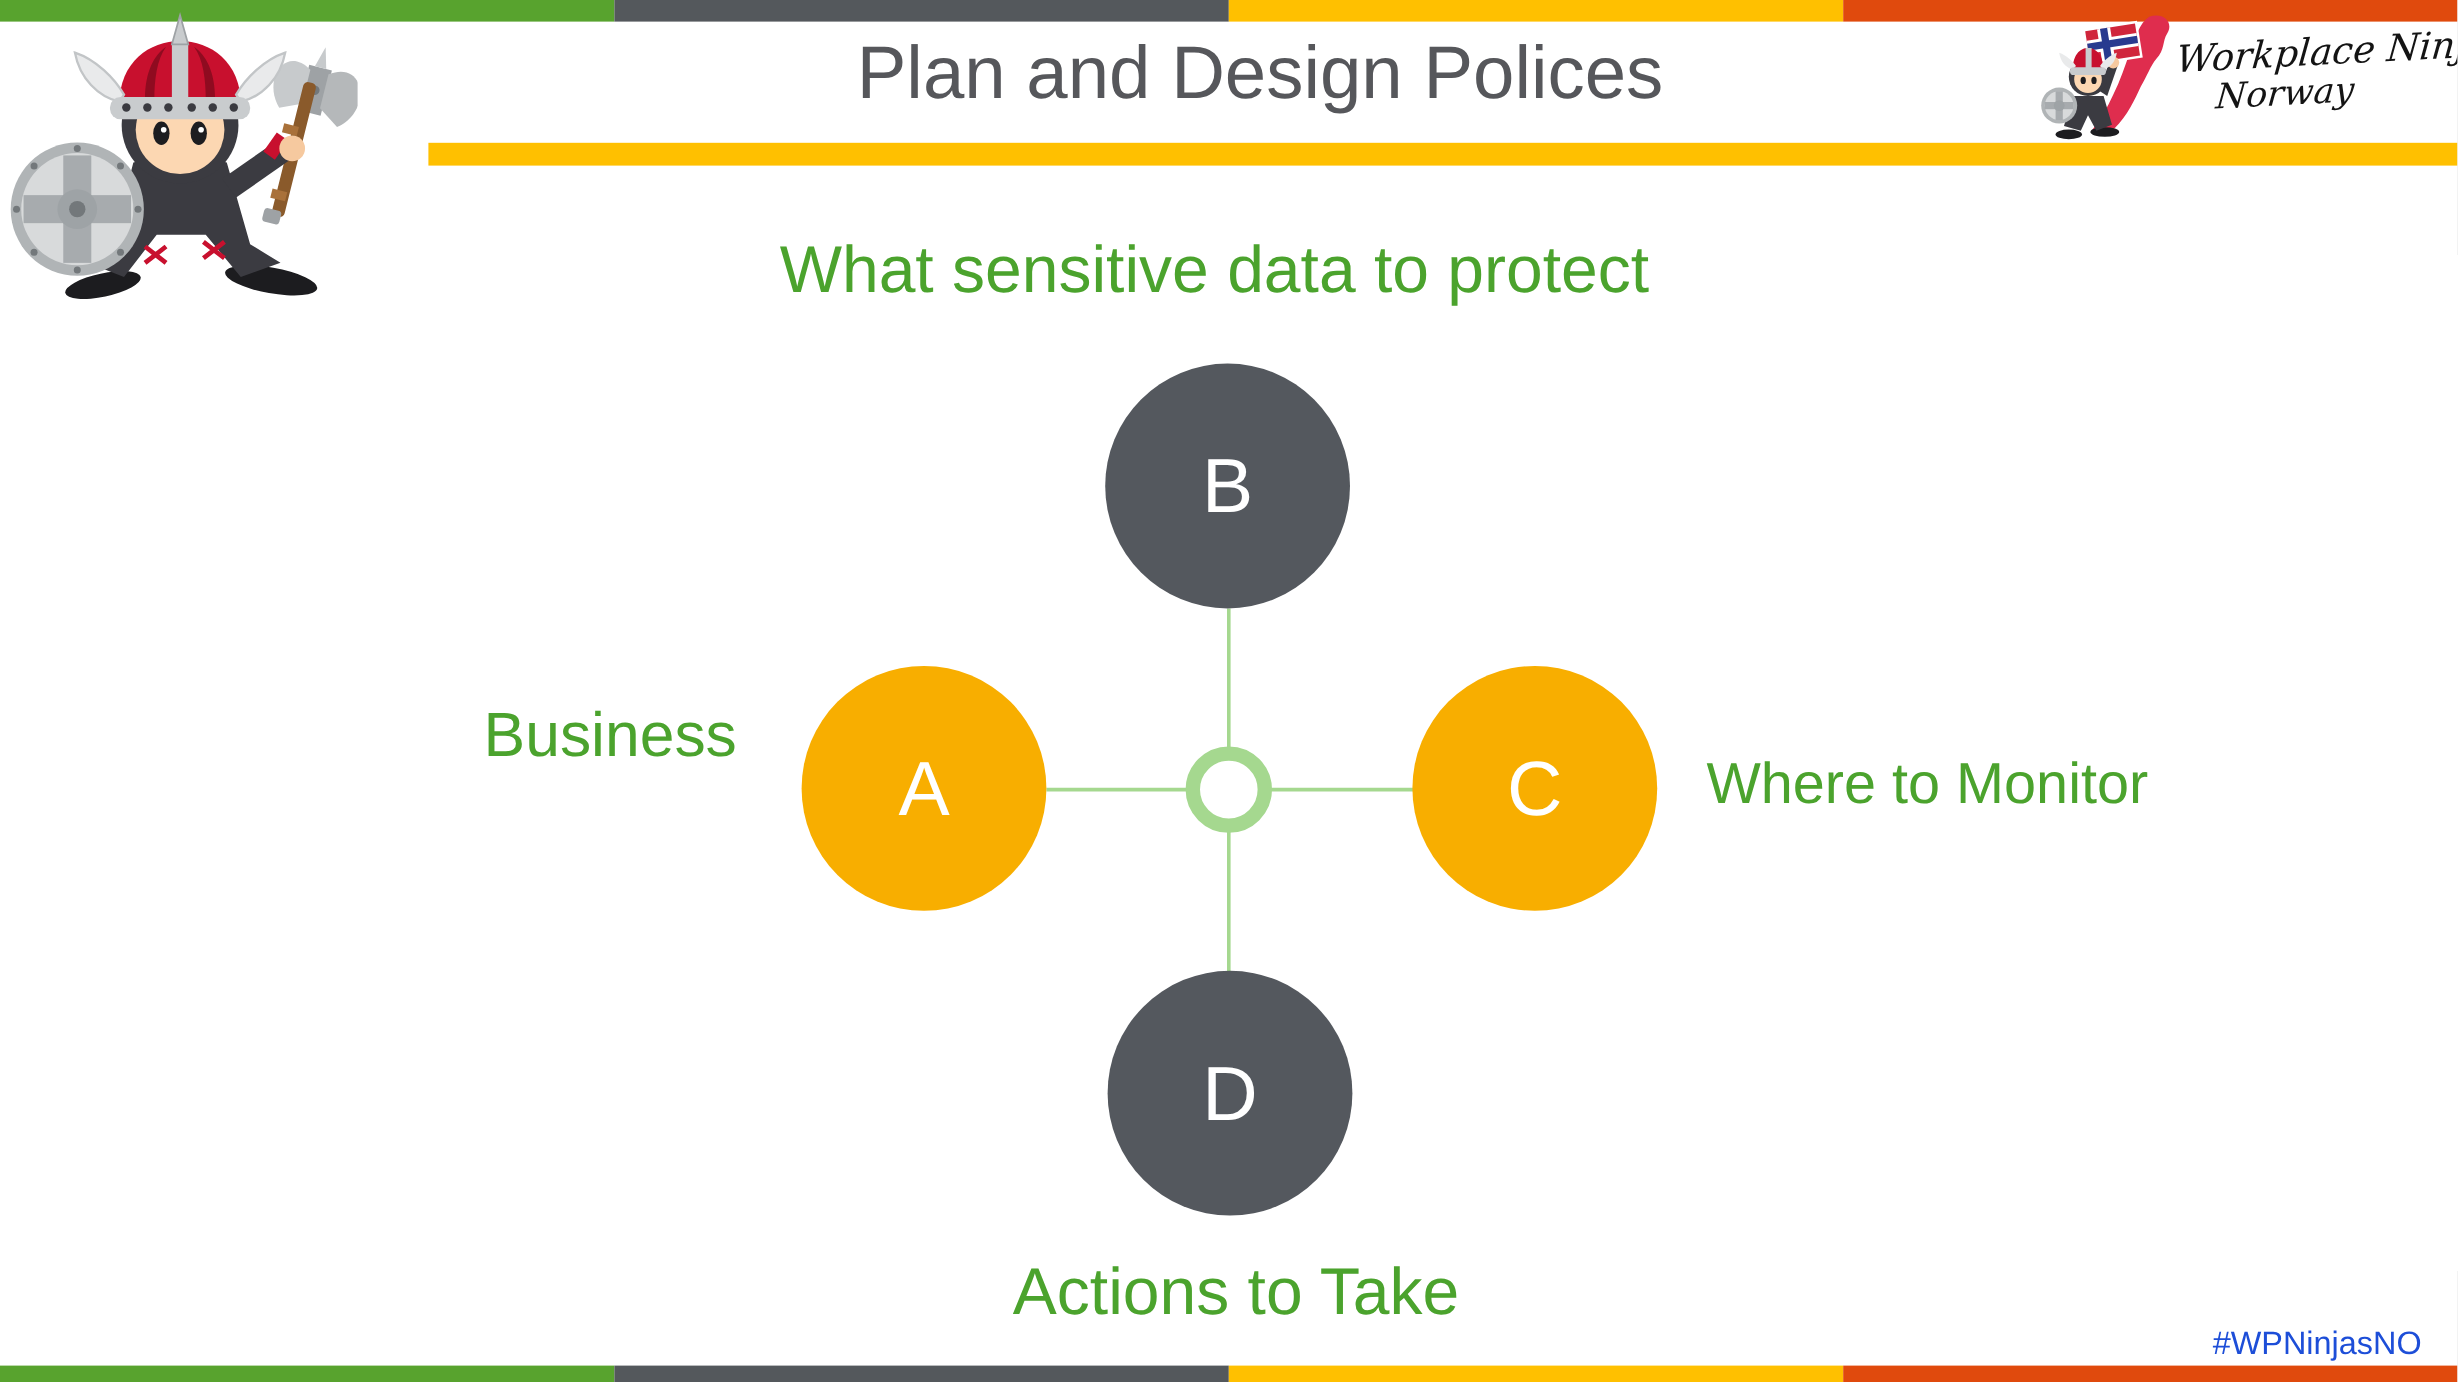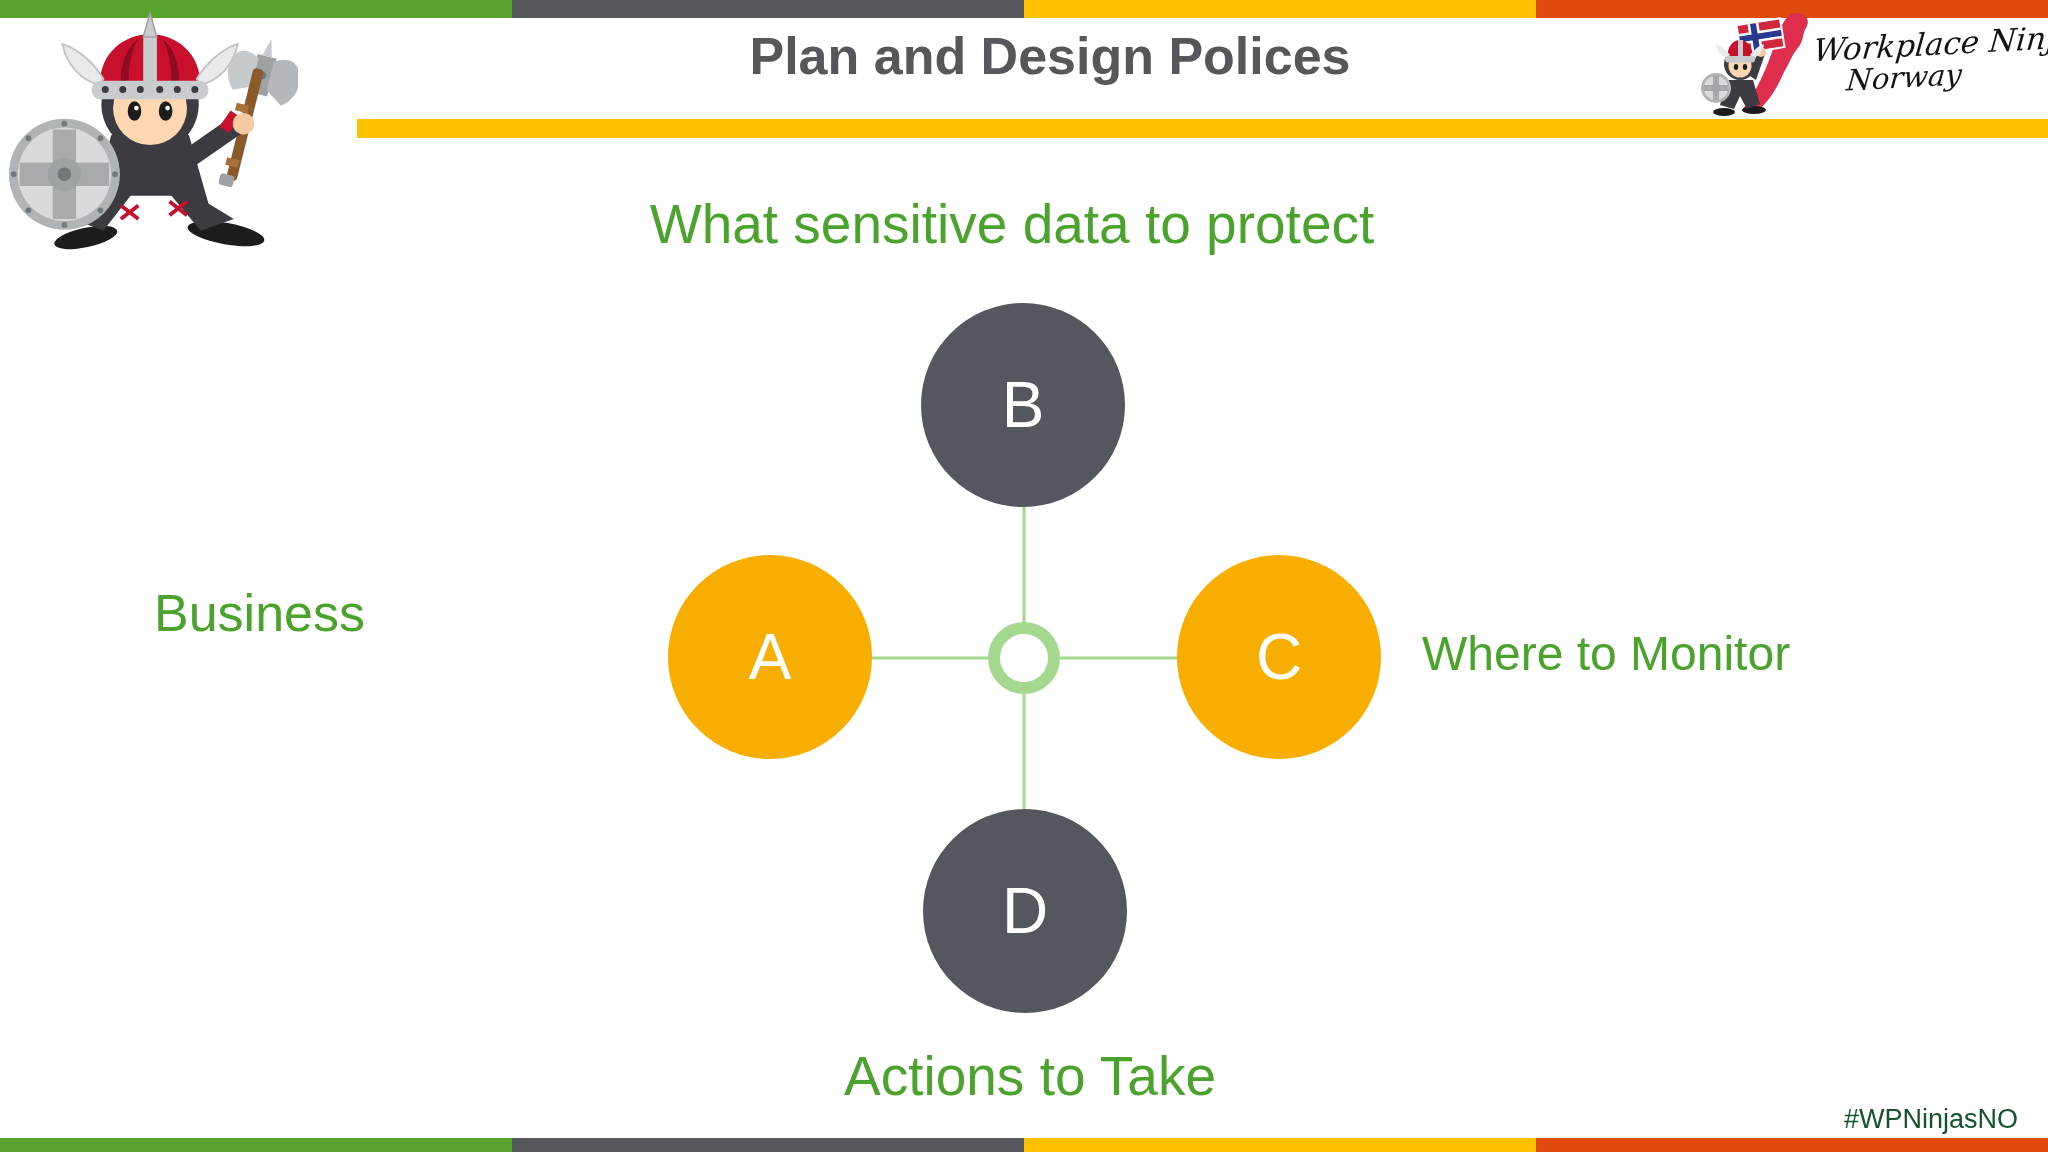--- a/index.html
+++ b/index.html
@@ -7,21 +7,21 @@
          font-family:"Liberation Sans",sans-serif;}
 
   
   .bar{position:absolute;left:0;width:2048px;display:flex;}
   .bar-top{top:0;height:18px;}
   .bar-bottom{bottom:0;height:14px;}
   .bar .seg{width:512px;height:100%;}
 
   
   .title{position:absolute;top:26px;left:300px;width:1500px;text-align:center;
-         font-size:52px;font-weight:700;color:#56575b;letter-spacing:0;}
+         font-size:62px;font-weight:400;color:#56575b;letter-spacing:0;}
   .title-underline{position:absolute;left:357px;right:0;top:119px;height:19px;background:#ffc000;}
 
   .mascot{position:absolute;left:6px;top:10px;width:292px;height:240px;}
 
   .logo{position:absolute;right:14px;top:12px;width:340px;height:108px;}
   .logo-art{position:absolute;left:0;top:0;width:132px;height:108px;}
   .logo-text{position:absolute;left:118px;top:16px;color:#141414;
              font-family:"DejaVu Serif",serif;font-style:italic;
              transform:rotate(-3deg) skewX(-8deg);line-height:1.0;}
   .logo-line1{font-size:31px;white-space:nowrap;}
@@ -32,25 +32,25 @@
   .node{position:absolute;width:204px;height:204px;border-radius:50%;z-index:2;
         display:flex;align-items:center;justify-content:center;}
   .node span{color:#ffffff;font-size:64px;font-weight:400;}
   .node-b{left:921px;top:303px;}
   .node-a{left:668px;top:555px;}
   .node-c{left:1177px;top:555px;}
   .node-d{left:923px;top:809px;}
 
   .lbl{position:absolute;color:#4ba32d;font-weight:400;z-index:3;}
   .lbl-top{top:192px;left:0;width:2024px;text-align:center;font-size:55px;}
-  .lbl-left{top:576px;right:1434px;width:460px;text-align:left;font-size:52px;line-height:74px;}
+  .lbl-left{top:576px;right:1434px;width:460px;text-align:right;font-size:52px;line-height:74px;}
   .lbl-right{top:626px;left:1422px;font-size:48px;}
   .lbl-bottom{top:1044px;left:0;width:2060px;text-align:center;font-size:55px;}
 
-  .hashtag{position:absolute;right:30px;top:1104px;font-size:27px;font-weight:400;color:#14532d;z-index:3;}
+  .hashtag{position:absolute;right:30px;top:1104px;font-size:27px;font-weight:400;color:#1d4ed8;z-index:3;}
 </style>
 </head>
 <body>
 
 <div class="slide">
 
   <div class="bar bar-top">
     <div class="seg" style="background: rgb(88, 163, 46);"></div>
     <div class="seg" style="background: rgb(84, 88, 92);"></div>
     <div class="seg" style="background: rgb(255, 192, 0);"></div>

